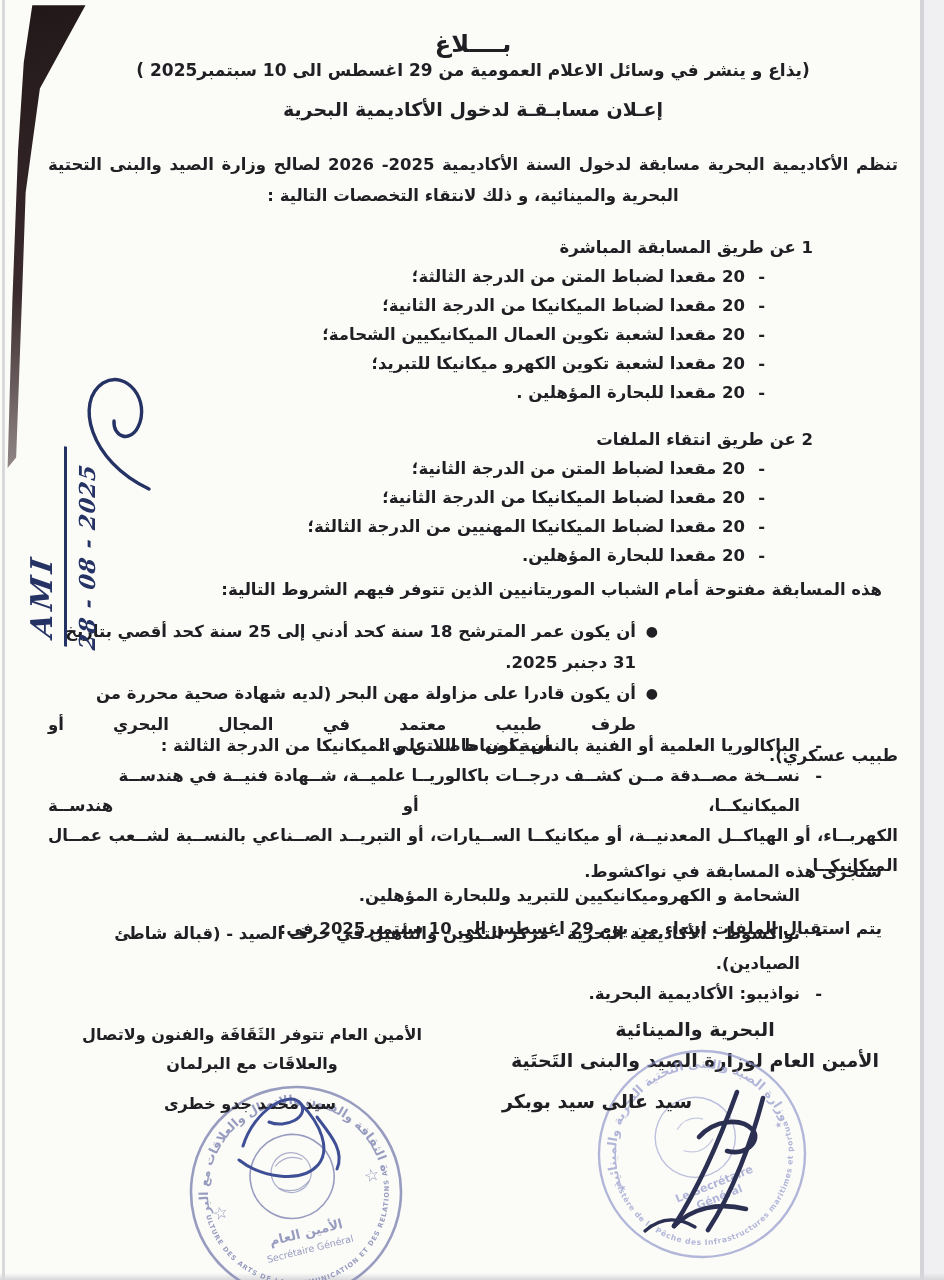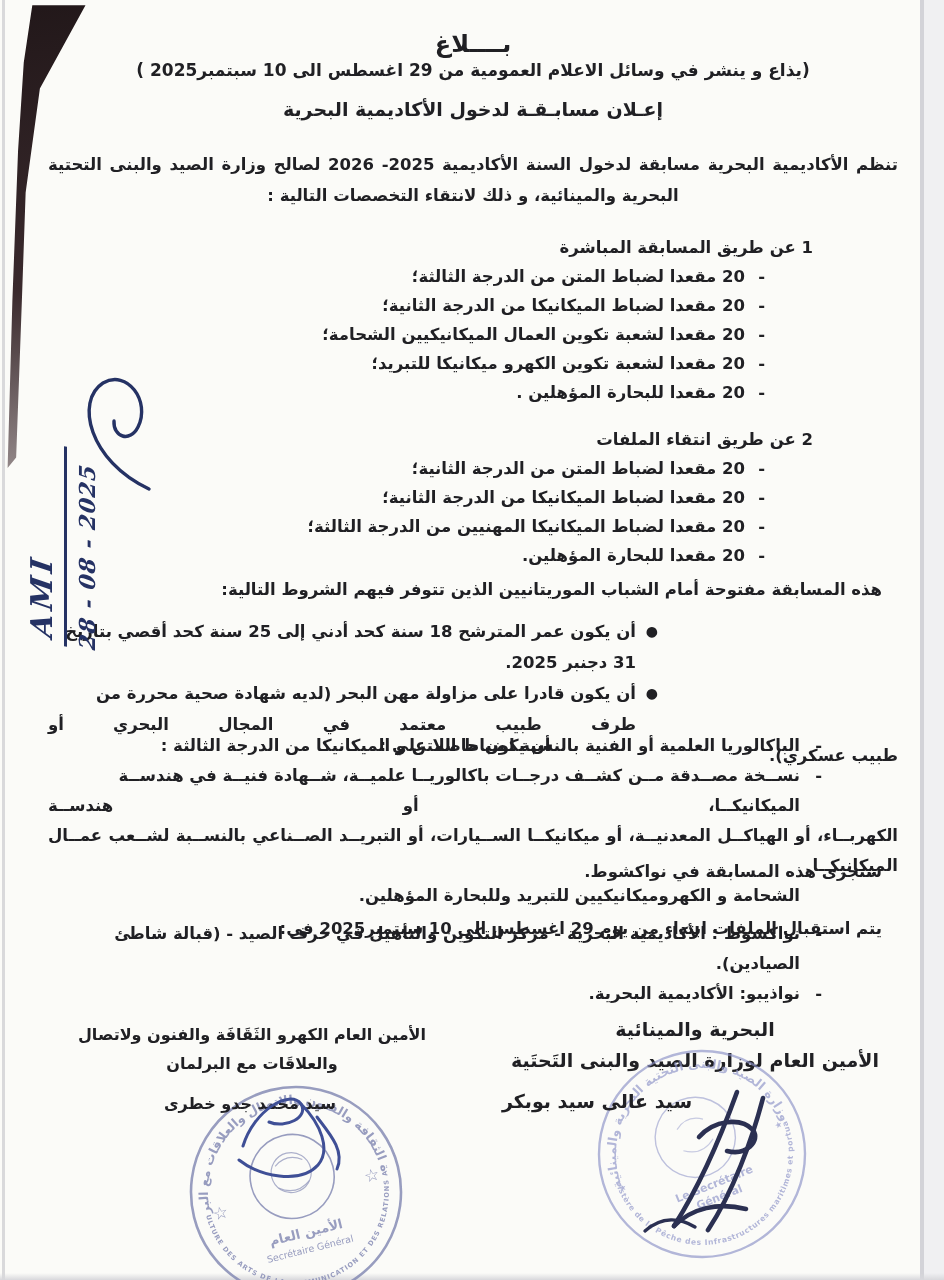--- a/index.html
+++ b/index.html
@@ -123,21 +123,21 @@
     <div class="li q-item"><span class="dash">-</span><span>نواذيبو: الأكاديمية البحرية.</span></div>
   </div>
 
   <div class="sig-title-r">
     <div>البحرية والمينائية</div>
     <div>الأمين العام لوزارة الصيد والبنى التَحتَية</div>
   </div>
   <div class="sig-name-r">سيد عالى سيد بوبكر</div>
 
   <div class="sig-title-l">
-    <div>الأمين العام الكهرو الثَقَافَة والفنون ولاتصال</div>
+    <div>الأمين العام تتوفر الثَقَافَة والفنون ولاتصال</div>
     <div>والعلاقَات مع البرلمان</div>
   </div>
   <div class="sig-name-l">سيد محمد جدو خطرى</div>
 
   <svg class="stamp stamp-left" width="232" height="232" viewBox="0 0 232 232">
     <g fill="none" stroke="#7d83b0">
       <circle cx="116" cy="116" r="105" stroke-width="2.6"></circle>
       <circle cx="116" cy="100" r="42" stroke-width="1.6"></circle>
       <circle cx="116" cy="96" r="20" stroke-width="1.2" opacity=".8"></circle>
       <path d="M100,108 q16,12 32,0 M102,86 q14,-10 28,0" stroke-width="1.2" opacity=".8"></path>

